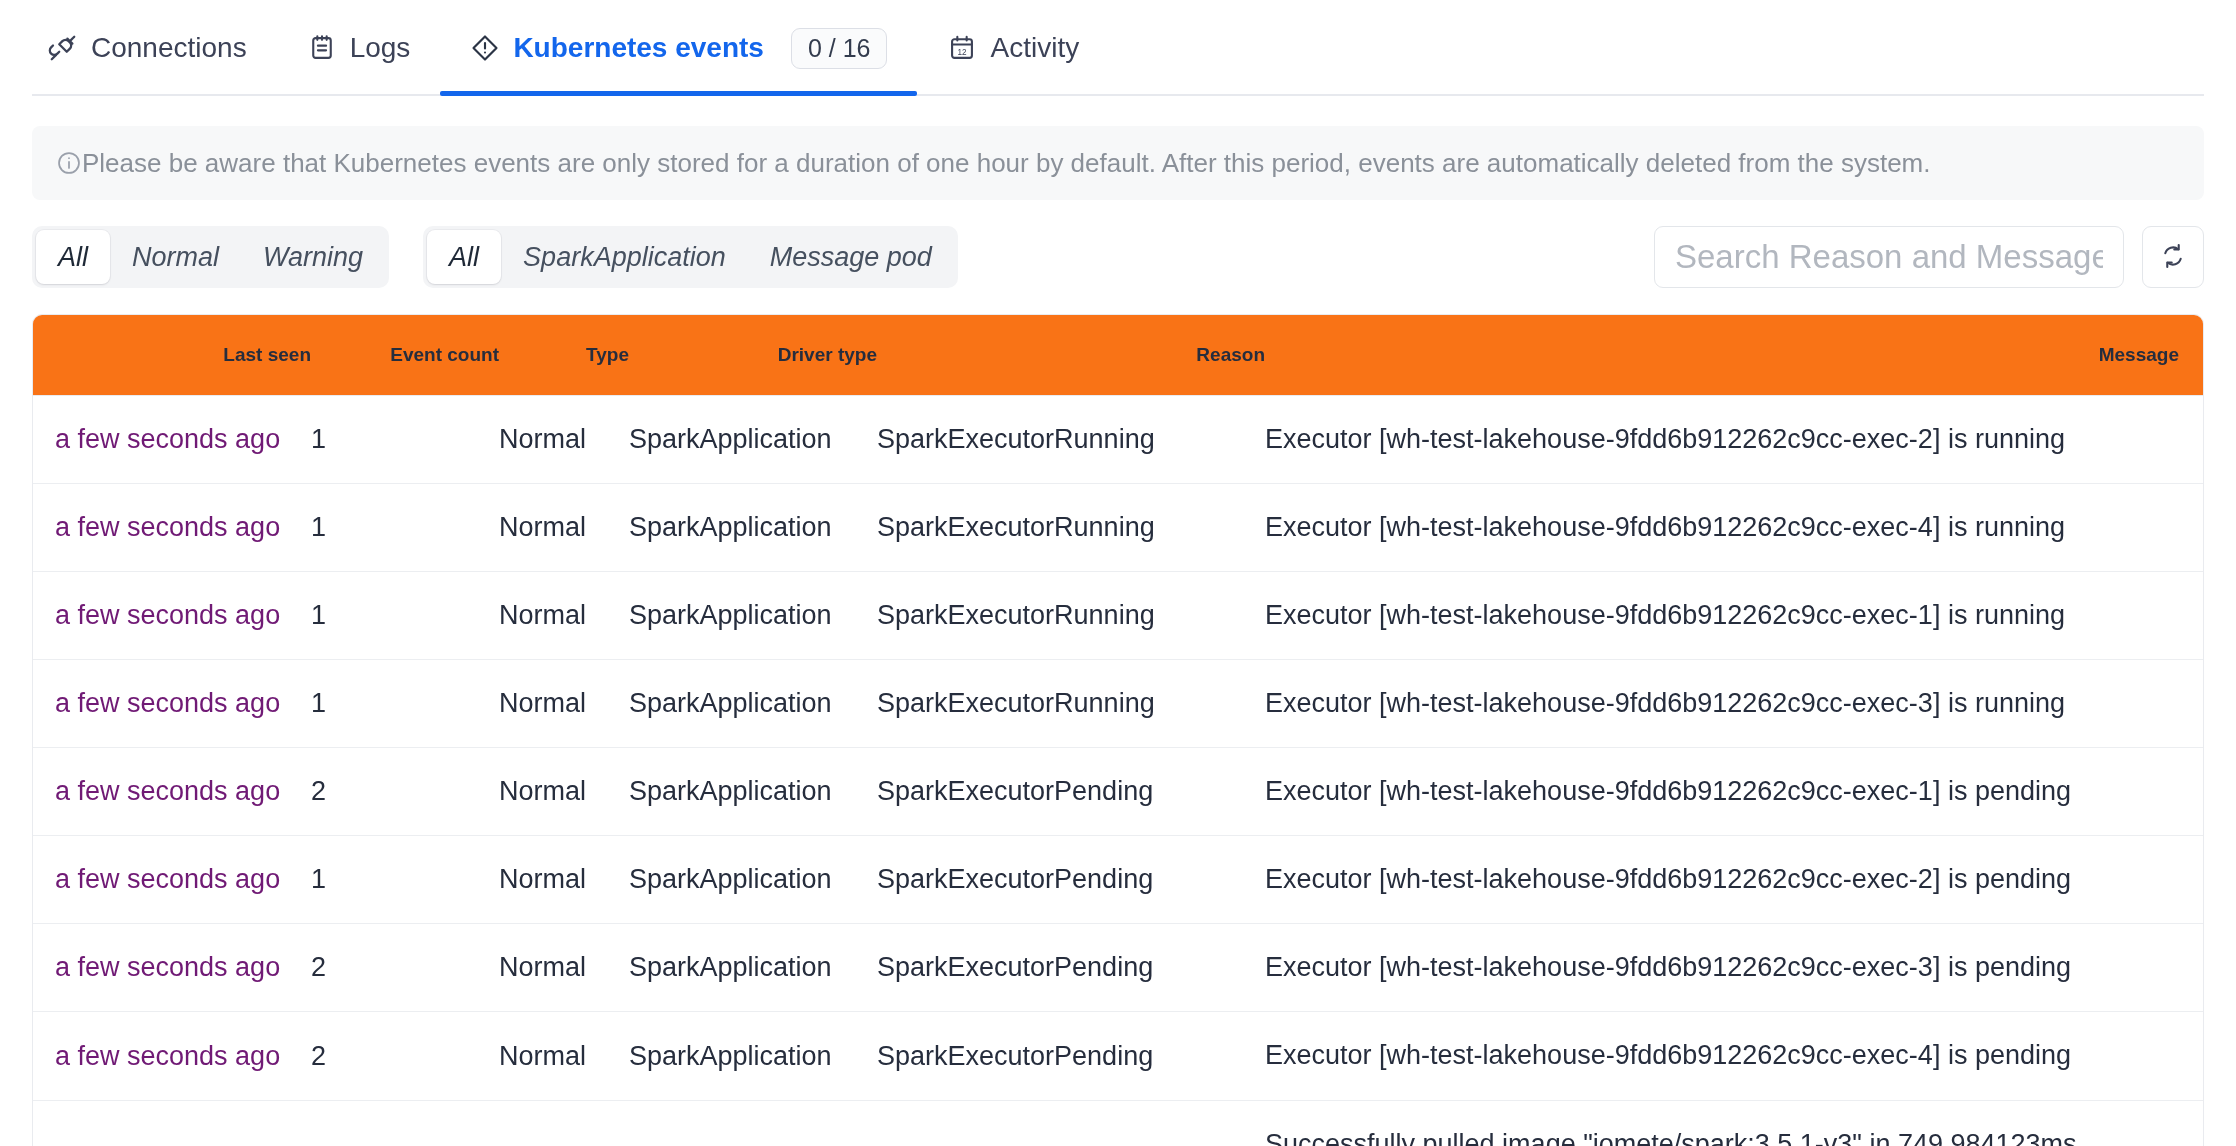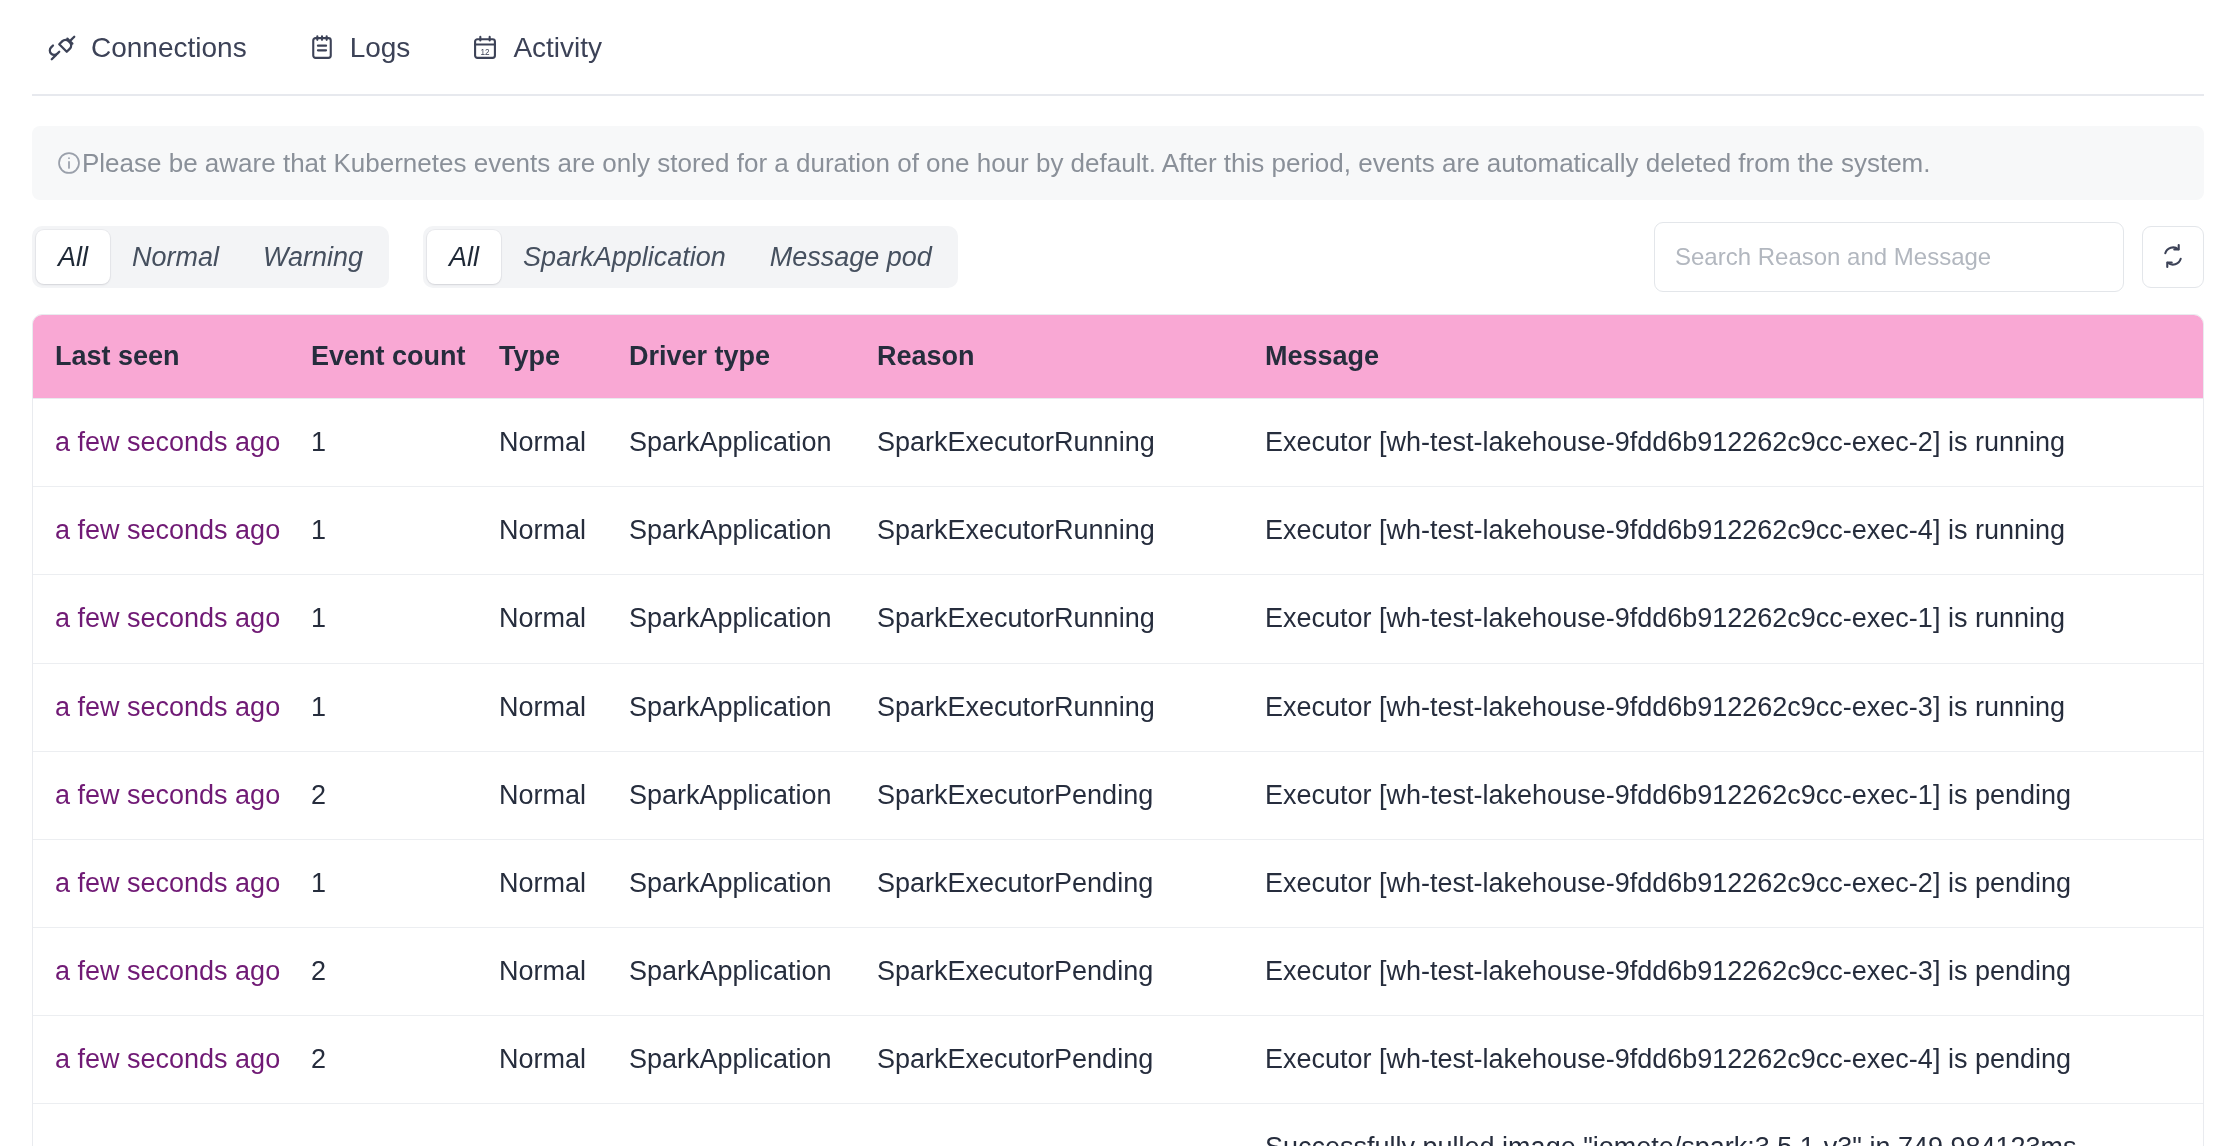--- a/index.html
+++ b/index.html
@@ -139,25 +139,25 @@
     box-shadow: 0 1px 2px rgba(16,24,40,.10), 0 0 0 1px rgba(16,24,40,.04);
   }
   .filters-right {
     margin-left: auto;
     display: flex;
     align-items: center;
     gap: 18px;
   }
   .search {
     width: 470px;
-    height: 70px;
+    height: 62px;
     border: 1.5px solid #e3e6ea;
     border-radius: 9px;
     padding: 0 20px;
-    font-size: 24px;
+    font-size: 33px;
     color: #1f2937;
     background: #fff;
     font-family: "Liberation Sans", sans-serif;
     outline: none;
   }
   .search::placeholder { color: #b2b7bf; }
   .refresh-btn {
     width: 62px;
     height: 62px;
     border: 1.5px solid #e3e6ea;
@@ -174,23 +174,23 @@
   
   .table-wrap {
     margin: 26px 32px 0 32px;
     border: 1.5px solid #e9ebef;
     border-radius: 10px;
     overflow: hidden;
     background: #fff;
   }
   table { border-collapse: collapse; width: 100%; table-layout: fixed; }
   thead th {
-    background: #f9a8d4;
-    text-align: left;
-    font-size: 27px;
+    background: #f97316;
+    text-align: right;
+    font-size: 19px;
     font-weight: 700;
     color: #262d3d;
     padding: 22px 0 22px 0;
     height: 80px;
     border-bottom: 1.5px solid #e9ebef;
     white-space: nowrap;
   }
   tbody td {
     font-size: 27px;
     color: #262d3d;
@@ -233,20 +233,31 @@
     <span class="tab-ico">
       <svg width="28" height="28" viewBox="0 0 24 24" fill="none" stroke="currentColor" stroke-width="1.8" stroke-linecap="round" stroke-linejoin="round">
         <rect x="4.5" y="3.5" width="15" height="17" rx="2"></rect>
         <path d="M8 2v3M12 2v3M16 2v3"></path>
         <path d="M8.5 10h7M8.5 14h7"></path>
       </svg>
     </span>
     <span class="tab-label">Logs</span>
   </div>
 
+  <div class="tab active">
+    <span class="tab-ico">
+      <svg width="30" height="30" viewBox="0 0 24 24" fill="none" stroke="#2b3445" stroke-width="1.7" stroke-linecap="round" stroke-linejoin="round">
+        <path d="M12 2.8 21.2 12 12 21.2 2.8 12z"></path>
+        <path d="M12 8v4.4"></path>
+          <path d="M12 15.6v.01"></path>
+      </svg>
+    </span>
+    <span class="tab-label">Kubernetes events</span>
+    <span class="tab-badge">0 / 16</span>
+  </div>
 
   <div class="tab">
     <span class="tab-ico">
       <svg width="28" height="28" viewBox="0 0 24 24" fill="none" stroke="currentColor" stroke-width="1.8" stroke-linecap="round" stroke-linejoin="round">
         <rect x="3.5" y="4.5" width="17" height="16" rx="2"></rect>
         <path d="M3.5 9h17"></path>
           <path d="M8 2.5v3M16 2.5v3"></path>
         <text x="12" y="17.6" font-size="7" fill="currentColor" stroke="none" text-anchor="middle" font-family="Liberation Sans, sans-serif">12</text>
       </svg>
     </span>

